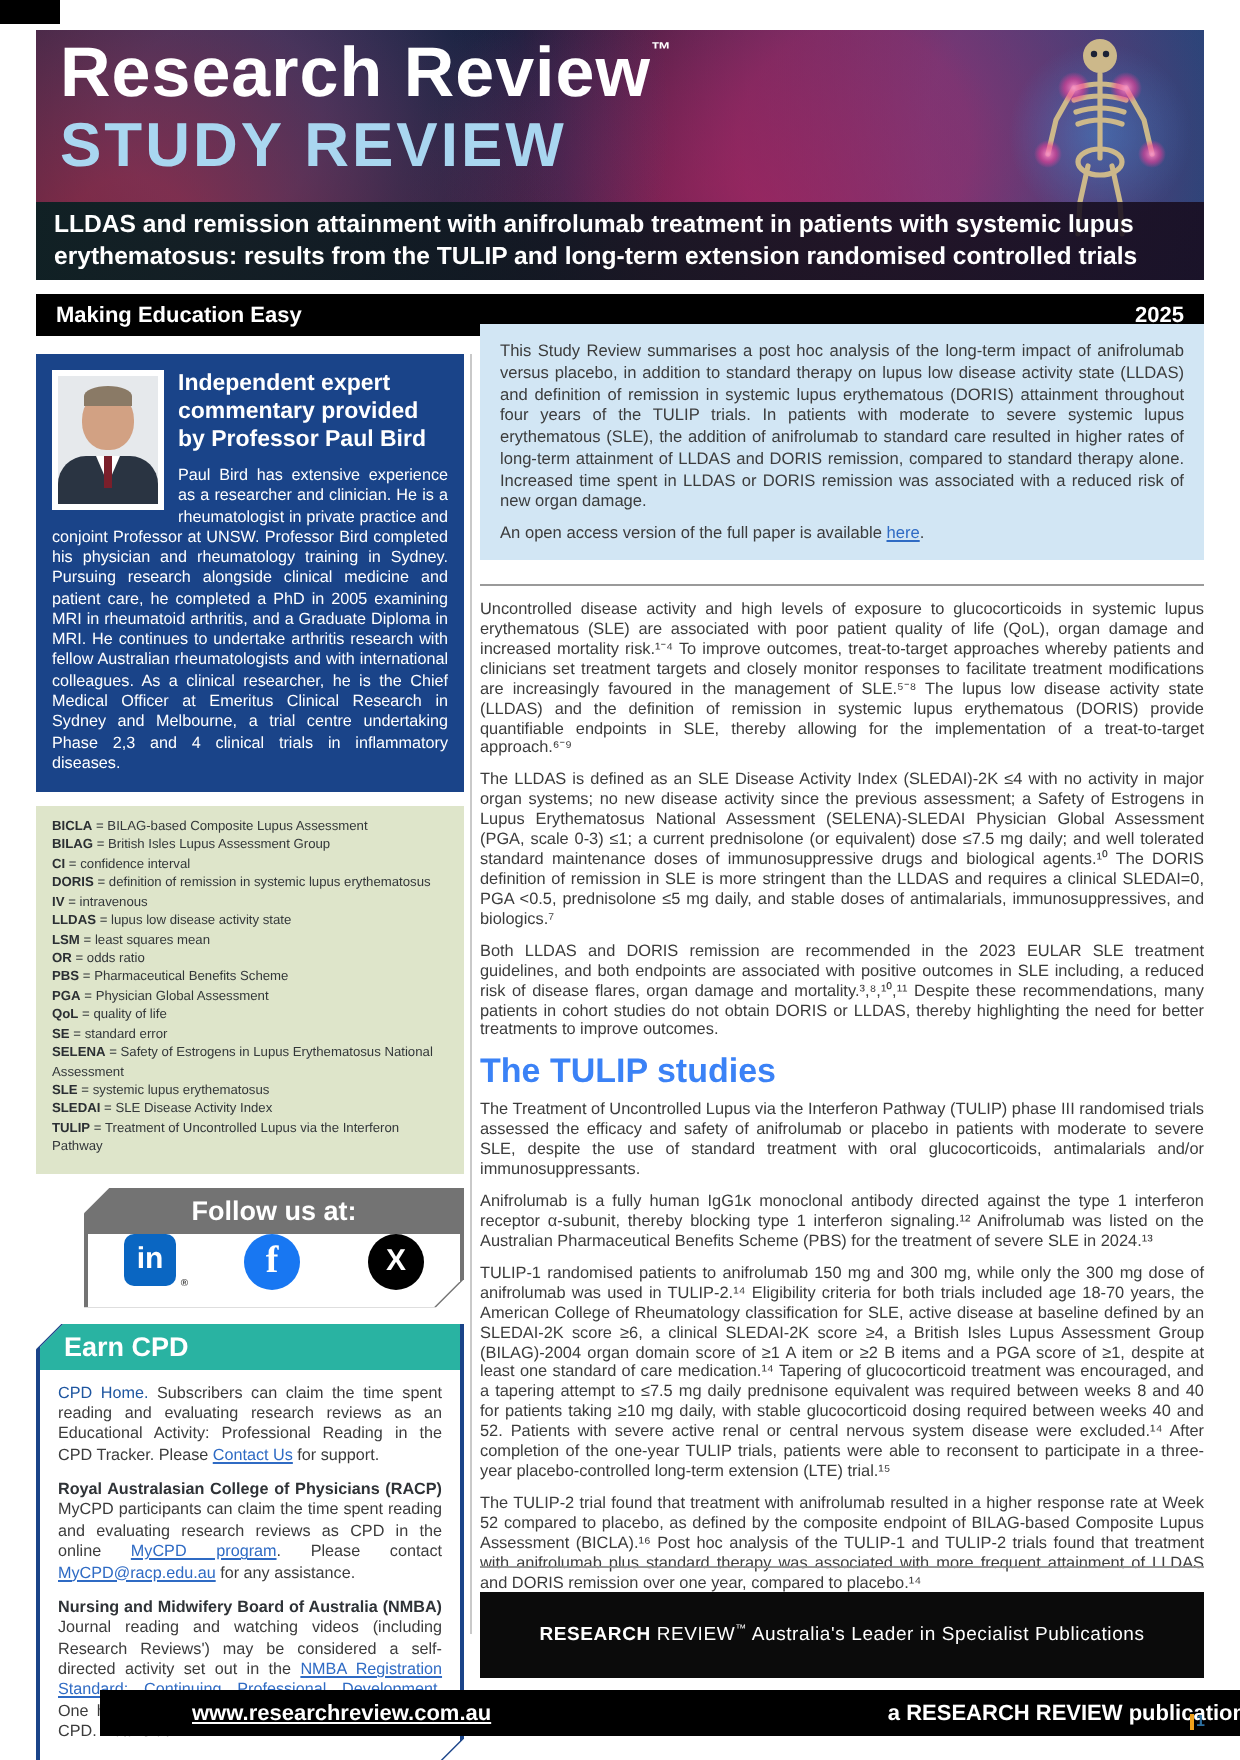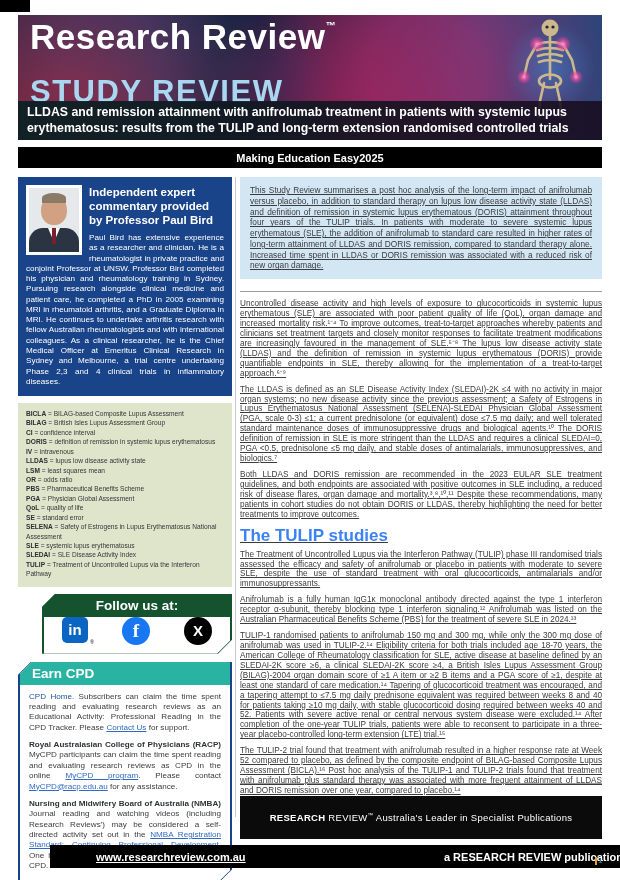--- a/index.html
+++ b/index.html
@@ -14,34 +14,34 @@
       radial-gradient(circle at 8% 85%, rgba(210,40,60,.55) 0 6%, transparent 40%),
       radial-gradient(circle at 16% 35%, rgba(40,110,200,.45) 0 10%, transparent 45%),
       radial-gradient(circle at 70% 45%, rgba(200,40,110,.55) 0 14%, transparent 50%),
       radial-gradient(circle at 58% 90%, rgba(150,30,80,.5) 0 10%, transparent 45%),
       radial-gradient(circle at 93% 45%, rgba(50,130,220,.5) 0 18%, transparent 55%),
       #070c18;}
   .banner .brand{position:absolute;left:12px;top:4px;font-size:35px;font-weight:bold;color:#fff;
     line-height:1.05;letter-spacing:.5px;}
   .banner .brand sup{font-size:10px;vertical-align:20px;}
   .banner .subbrand{position:absolute;left:12px;top:42px;font-size:31px;font-weight:bold;
-    color:#a9d6f0;letter-spacing:1.5px;line-height:1.05;margin-top:19px;}
+    color:#a9d6f0;letter-spacing:1.5px;line-height:1.05;}
   .title-band{position:absolute;left:0;bottom:0;width:100%;min-height:37px;padding:3px 9px 4px;
     background:linear-gradient(90deg, rgba(8,32,34,.92), rgba(24,12,30,.88));
     color:#fff;font-weight:bold;font-size:12.3px;line-height:1.32;}
   .skeleton-wrap{position:absolute;right:6px;top:2px;width:92px;height:104px;opacity:.95;}
 
   
   .topbar{position:absolute;left:18px;top:147px;width:584px;height:21px;background:#000;color:#fff;
-    display:flex;justify-content:center;align-items:center;padding:0 10px;
+    display:flex;justify-content:space-between;align-items:center;padding:0 10px;
     font-size:11px;font-weight:bold;}
 
   
   .left-col{position:absolute;left:18px;top:177px;width:214px;}
-  .right-col{position:absolute;left:240px;top:177px;width:362px;text-decoration:underline;}
+  .right-col{position:absolute;left:240px;top:162px;width:362px;}
   .col-divider{position:absolute;left:235px;top:177px;width:1px;height:640px;background:#c9c9c9;}
 
   
   .commentary{background:#1a4489;color:#fff;padding:8px 8px 9px;}
   .photo{float:left;width:56px;height:70px;background:#e6e9ec;border:3px solid #fff;
     margin:0 7px 3px 0;position:relative;overflow:hidden;}
   .photo .head{width:26px;height:30px;border-radius:50% 50% 46% 46%;background:#d2a183;margin:7px auto 0;position:relative;}
   .photo .head:before{content:"";position:absolute;left:1px;top:-2px;width:24px;height:10px;
     border-radius:50% 50% 0 0;background:#8a7a66;}
   .photo .torso{position:absolute;left:0;bottom:0;width:100%;height:24px;background:#2a3442;
@@ -54,21 +54,21 @@
   .commentary p{margin:0;font-size:8.1px;line-height:1.27;text-align:justify;}
 
   
   .abbrev{margin-top:7px;}
   .abbrev .hd{background:#1a4489;color:#fff;font-weight:bold;font-size:9.8px;padding:4px 8px;}
   .abbrev .bd{background:#dee5ca;padding:6px 8px 8px;}
   .abbr-row{font-size:6.6px;line-height:1.43;color:#33373a;}
   .abbr-row b{color:#2b2f33;}
 
   
-  .follow{margin-top:7px;background:#14532d;
+  .follow{margin-top:7px;background:#737373;
     clip-path:polygon(13px 0,100% 0,100% calc(100% - 14px),calc(100% - 14px) 100%,0 100%,0 13px);margin-left:24px;}
   .follow .hd{height:23px;display:flex;align-items:center;justify-content:center;color:#fff;
     font-weight:bold;font-size:13.5px;}
   .follow .bd{background:#fff;margin:0 2px 2px;height:37px;display:flex;align-items:flex-start;
     justify-content:center;gap:34px;
     clip-path:polygon(0 0,100% 0,100% calc(100% - 13px),calc(100% - 13px) 100%,0 100%);}
   .icn{display:flex;align-items:center;justify-content:center;cursor:pointer;}
   .icn-li{width:26px;height:26px;border-radius:5px;background:#0a66c2;color:#fff;font-weight:bold;
     font-size:15px;position:relative;}
   .icn-li:after{content:"®";position:absolute;right:-6px;bottom:-2px;font-size:5px;color:#444;}
@@ -237,20 +237,21 @@
         </div>
       </div>
     </div>
 
   </div>
 
   <div class="right-col">
 
     <div class="summary">
       <div>This Study Review summarises a post hoc analysis of the long-term impact of anifrolumab versus placebo, in addition to standard therapy on lupus low disease activity state (LLDAS) and definition of remission in systemic lupus erythematous (DORIS) attainment throughout four years of the TULIP trials. In patients with moderate to severe systemic lupus erythematous (SLE), the addition of anifrolumab to standard care resulted in higher rates of long-term attainment of LLDAS and DORIS remission, compared to standard therapy alone. Increased time spent in LLDAS or DORIS remission was associated with a reduced risk of new organ damage.</div>
+      <div class="access"><span>An open access version of the full paper is available </span><a class="lnk">here</a><span>.</span></div>
     </div>
 
     <hr class="rule">
 
     <p class="body">Uncontrolled disease activity and high levels of exposure to glucocorticoids in systemic lupus erythematous (SLE) are associated with poor patient quality of life (QoL), organ damage and increased mortality risk.¹⁻⁴ To improve outcomes, treat-to-target approaches whereby patients and clinicians set treatment targets and closely monitor responses to facilitate treatment modifications are increasingly favoured in the management of SLE.⁵⁻⁸ The lupus low disease activity state (LLDAS) and the definition of remission in systemic lupus erythematous (DORIS) provide quantifiable endpoints in SLE, thereby allowing for the implementation of a treat-to-target approach.⁶⁻⁹</p>
     <p class="body">The LLDAS is defined as an SLE Disease Activity Index (SLEDAI)-2K ≤4 with no activity in major organ systems; no new disease activity since the previous assessment; a Safety of Estrogens in Lupus Erythematosus National Assessment (SELENA)-SLEDAI Physician Global Assessment (PGA, scale 0-3) ≤1; a current prednisolone (or equivalent) dose ≤7.5 mg daily; and well tolerated standard maintenance doses of immunosuppressive drugs and biological agents.¹⁰ The DORIS definition of remission in SLE is more stringent than the LLDAS and requires a clinical SLEDAI=0, PGA &lt;0.5, prednisolone ≤5 mg daily, and stable doses of antimalarials, immunosuppressives, and biologics.⁷</p>
     <p class="body">Both LLDAS and DORIS remission are recommended in the 2023 EULAR SLE treatment guidelines, and both endpoints are associated with positive outcomes in SLE including, a reduced risk of disease flares, organ damage and mortality.³,⁸,¹⁰,¹¹ Despite these recommendations, many patients in cohort studies do not obtain DORIS or LLDAS, thereby highlighting the need for better treatments to improve outcomes.</p>
 
     <div class="h-tulip">The TULIP studies</div>
     <p class="body">The Treatment of Uncontrolled Lupus via the Interferon Pathway (TULIP) phase III randomised trials assessed the efficacy and safety of anifrolumab or placebo in patients with moderate to severe SLE, despite the use of standard treatment with oral glucocorticoids, antimalarials and/or immunosuppressants.</p>

